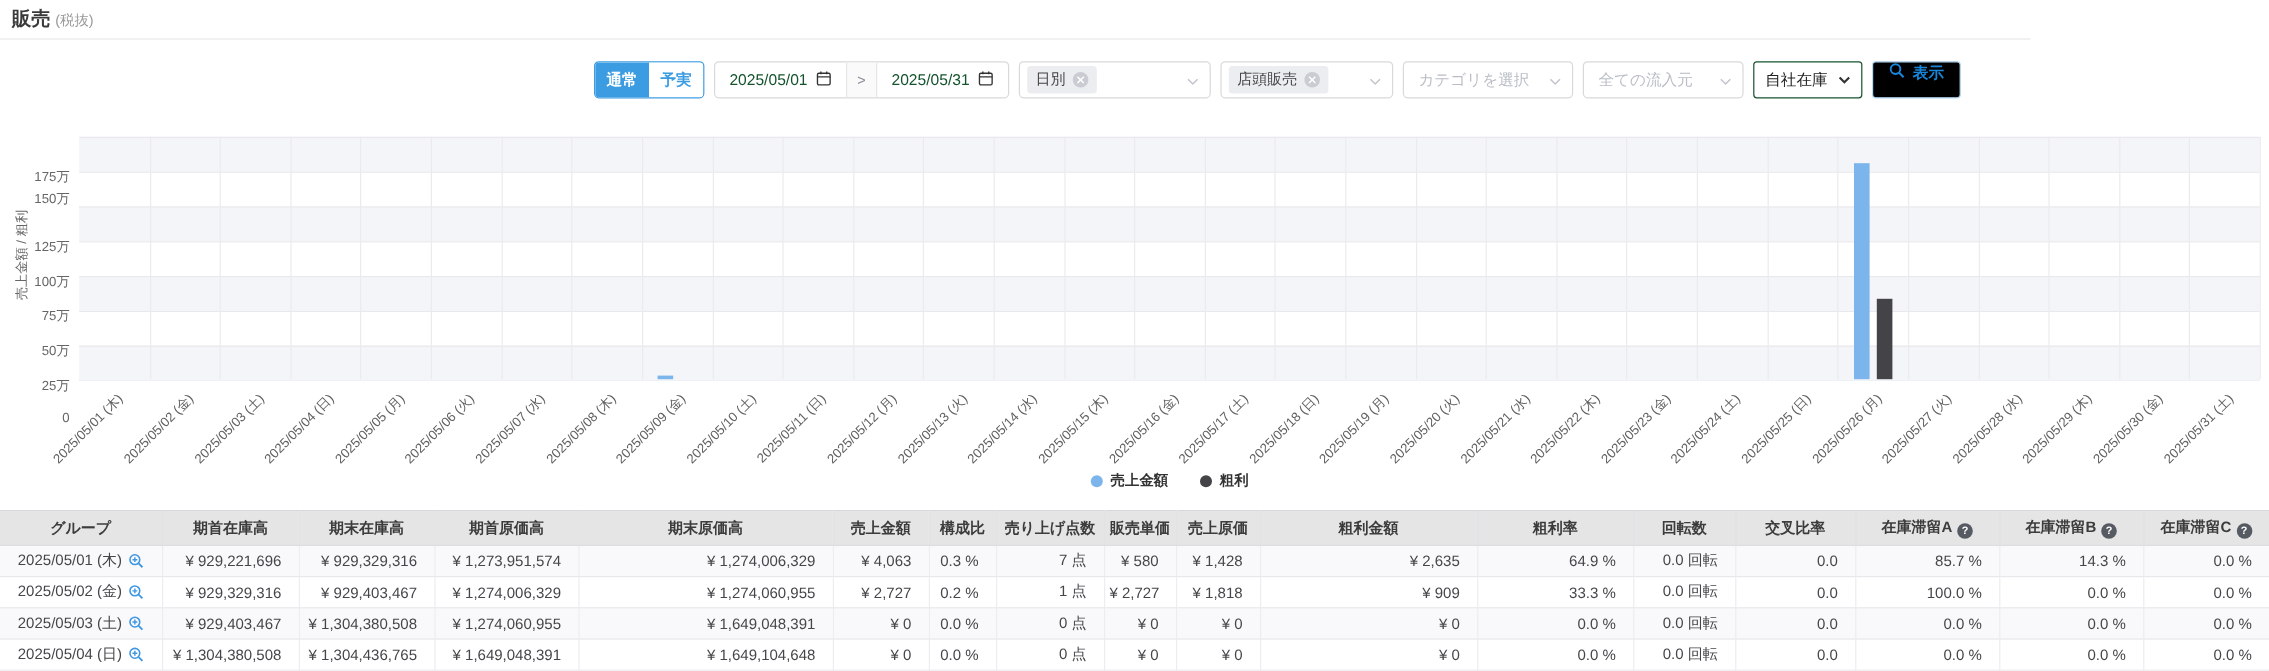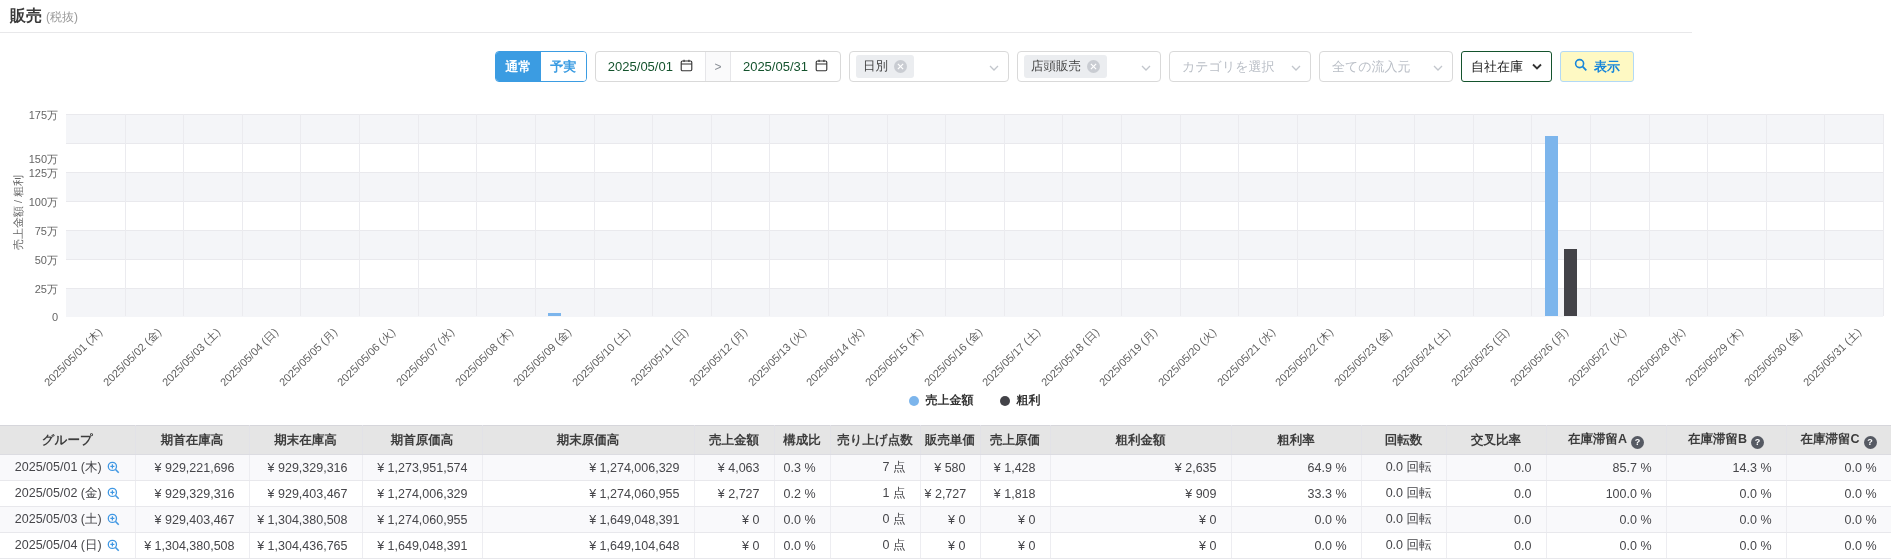--- a/index.html
+++ b/index.html
@@ -18,32 +18,32 @@
   .toggle-btn.active { background:#3b9ce2; color:#fff; }
   .date-group { display:flex; border:1px solid #d9d9d9; border-radius:4px; background:#fff; overflow:hidden; }
   .date-seg { display:flex; align-items:center; gap:7px; padding:0 12px; color:#14532d; }
   .date-arrow { display:flex; align-items:center; justify-content:center; width:26px; background:#fafafb; border-left:1px solid #e6e6e9; border-right:1px solid #e6e6e9; color:#8a8f96; font-size:12px; }
   .select-box { position:relative; display:flex; align-items:center; border:1px solid #d9d9d9; border-radius:4px; background:#fff; padding:0 26px 0 6px; cursor:pointer; }
   .select-box .chevron { position:absolute; right:8px; top:10px; }
   .placeholder { color:#b9bec6; padding-left:6px; }
   .tag { display:flex; align-items:center; gap:6px; background:#ebedf0; border-radius:3px; padding:3px 7px; color:#444; font-size:12.5px; }
   .tag-x { display:inline-flex; width:13px; height:13px; border-radius:50%; background:#c9ccd2; align-items:center; justify-content:center; cursor:pointer; }
   .native-select { display:flex; align-items:center; gap:9px; border:1px solid #14532d; border-radius:3px; background:#fff; padding:0 9px; color:#222; cursor:pointer; }
-  .submit-btn { display:flex; align-items:center; gap:6px; background:#fef9c3; border:1px solid #b2d9f6; border-radius:3px; color:#1786da; font-weight:bold; font-size:13px; padding:0 13px; cursor:pointer; font-family:inherit; }
+  .submit-btn { display:flex; align-items:flex-start; gap:6px; background:#000000; border:1px solid #b2d9f6; border-radius:3px; color:#1786da; font-weight:bold; font-size:13px; padding:0 13px; cursor:pointer; font-family:inherit; }
 
   
   .chart { position:absolute; left:0; top:0; width:1891px; height:559px; pointer-events:none; }
   .y-title { position:absolute; left:-52px; top:205px; width:140px; text-align:center; transform:rotate(-90deg); font-size:11px; color:#666; }
   .plot { position:absolute; left:66px; top:114px; width:1817px; height:203px; border-bottom:1px solid #c9d4e4; }
   .band { position:absolute; left:0; width:100%; height:29px; border-top:1px solid #e9e9ed; }
   .band.gray { background:#f4f5f8; }
   .band.white { background:#fff; }
   .vline { position:absolute; top:0; bottom:0; width:1px; background:#ebebef; }
   .bar { position:absolute; bottom:0; }
-  .ytick { position:absolute; left:0; width:58px; text-align:right; font-size:11px; color:#666; }
+  .ytick { position:absolute; left:0; width:58px; text-align:right; font-size:11px; color:#666;margin-top:32px; }
   .xlabel { position:absolute; width:150px; text-align:right; font-size:11px; color:#606060; transform:rotate(-45deg); transform-origin:100% 0; white-space:nowrap; }
   .legend { position:absolute; left:66px; top:392px; width:1817px; display:flex; justify-content:center; gap:26px; pointer-events:auto; }
   .legend-item { display:flex; align-items:center; gap:7px; cursor:pointer; }
   .legend-dot { width:10px; height:10px; border-radius:50%; }
   .legend-label { font-size:12px; font-weight:bold; color:#333; }
 
   
   .table-wrap { position:absolute; left:0; top:425px; width:1891px; }
   table { border-collapse:collapse; table-layout:fixed; width:1891px; font-size:12.5px; }
   th { height:29px; background:#e5e5e5; border-top:1px solid #d6d6db; border-bottom:1px solid #dcdce1; border-right:1px solid #e2e2e7; font-weight:bold; color:#3c3c3c; text-align:center; padding:0 4px; white-space:nowrap; }
@@ -195,21 +195,21 @@
         <div class="bar" style="left: 1478.63px; width: 13px; height: 180px; background: rgb(124, 181, 236);"></div>
         <div class="bar" style="left: 1497.63px; width: 13px; height: 67px; background: rgb(67, 67, 72);"></div>
       </div>
     <div id="yticks">
         <div class="ytick" style="top: 311px;">0</div>
         <div class="ytick" style="top: 282px;">25万</div>
         <div class="ytick" style="top: 253px;">50万</div>
         <div class="ytick" style="top: 224px;">75万</div>
         <div class="ytick" style="top: 195px;">100万</div>
         <div class="ytick" style="top: 166px;">125万</div>
-        <div class="ytick" style="top: 152px;">150万</div>
+        <div class="ytick" style="top: 126px;">150万</div>
         <div class="ytick" style="top: 108px;">175万</div>
       </div>
     <div id="xlabels">
         <div class="xlabel" style="left: -54.6935px; top: 325px;">2025/05/01 (木)</div>
         <div class="xlabel" style="left: 3.91935px; top: 325px;">2025/05/02 (金)</div>
         <div class="xlabel" style="left: 62.5323px; top: 325px;">2025/05/03 (土)</div>
         <div class="xlabel" style="left: 121.145px; top: 325px;">2025/05/04 (日)</div>
         <div class="xlabel" style="left: 179.758px; top: 325px;">2025/05/05 (月)</div>
         <div class="xlabel" style="left: 238.371px; top: 325px;">2025/05/06 (火)</div>
         <div class="xlabel" style="left: 296.984px; top: 325px;">2025/05/07 (水)</div>

